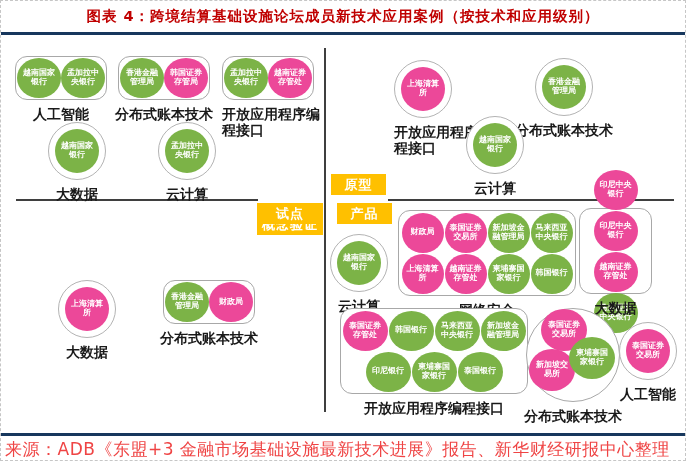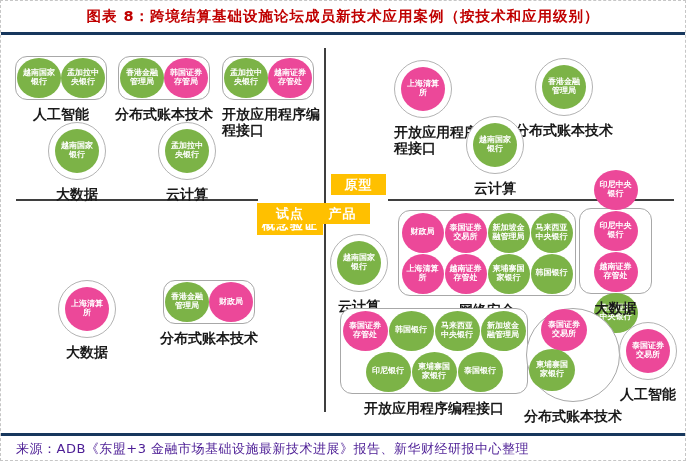--- a/index.html
+++ b/index.html
@@ -2,33 +2,33 @@
 <html><head>
 <meta charset="utf-8">
 <style>
   html,body{margin:0;padding:0;background:#fff;}
   body{font-family:"DejaVu Sans","Liberation Sans",sans-serif;width:688px;height:463px;overflow:hidden;}
   .page{width:686px;height:461px;border:1px dashed #c6c6c6;box-sizing:border-box;background:#fff;}
   .titlebar{height:31px;border-bottom:3px solid #17375D;display:flex;align-items:center;justify-content:center;}
   .titlebar .t{color:#C00000;font-weight:bold;font-size:14.5px;letter-spacing:1px;}
   .stage{position:relative;width:100%;height:398px;}
   .footer{height:26px;border-top:3px solid #17375D;display:flex;align-items:center;}
-  .footer .s{color:#4c1d95;font-size:13px;letter-spacing:0.5px;padding-left:15px;}
+  .footer .s{color:#ef4444;font-size:17px;letter-spacing:0.5px;padding-left:4px;}
   
   .vline{position:absolute;left:323px;top:13px;width:2px;height:364px;background:#3f3f3f;}
   .hline{position:absolute;top:164px;height:2px;background:#3f3f3f;}
   .hline.left{left:15px;width:242px;}
   .hline.right{left:387px;width:286px;}
   
   .qlabel{position:absolute;background:#FFC000;color:#fff;font-weight:bold;font-size:13px;
           display:flex;align-items:center;justify-content:center;letter-spacing:1px;}
   .q-tl{left:256px;top:139px;width:66px;height:21px;margin-top:40px;}
   .q-tr{left:330px;top:139px;width:55px;height:21px;}
   .q-bl{left:256px;top:168px;width:66px;height:21px;}
-  .q-br{left:314px;top:168px;width:55px;height:21px;}
+  .q-br{left:336px;top:168px;width:55px;height:21px;}
   
   .group{position:absolute;display:flex;flex-direction:column;align-items:center;}
   .group.alignleft{align-items:flex-start;}
   .glabel{font-weight:bold;font-size:14px;color:#1a1a1a;margin-top:6px;white-space:nowrap;text-align:center;}
   .glabel.wrap{white-space:normal;text-align:left;width:100px;line-height:1.15;}
   .pill{border:1px solid #a8a8a8;border-radius:12px;display:flex;align-items:center;justify-content:center;
         padding:1px;background:#fff;}
   .pill .mc{width:44px;height:40px;}
   .ring{width:56px;height:56px;border:1px solid #b3b3b3;border-radius:50%;display:flex;align-items:center;
         justify-content:center;background:#fff;}
@@ -59,21 +59,21 @@
   .g8{left:57px;top:245px;} .g9{left:159px;top:245px;}
   .g10{left:329px;top:199px;} .g11{left:397px;top:175px;} .g12{left:578px;top:173px;}
   .g13{left:339px;top:273px;} .g14{left:522px;top:273px;width:100px;} .g15{left:618px;top:287px;}
 </style>
 </head>
 <body>
 
 <div class="page">
 
   <div class="titlebar">
-    <span class="t">图表 8：跨境结算基础设施论坛成员新技术应用案例（按技术和应用级别）</span>
+    <span class="t">图表 4：跨境结算基础设施论坛成员新技术应用案例（按技术和应用级别）</span>
   </div>
 
   <div class="stage">
 
     <div class="vline"></div>
     <div class="hline left"></div>
     <div class="hline right"></div>
 
     <div class="qlabel q-tl">概念验证</div>
     <div class="qlabel q-tr">原型</div>
@@ -183,20 +183,21 @@
           <div class="mc green">新加坡金融管理局</div>
           <div class="mc green">印尼银行</div>
           <div class="mc green">柬埔寨国家银行</div>
           <div class="mc green">泰国银行</div>
         </div>
       <div class="glabel">开放应用程序编程接口</div>
     </div>
     <div class="group g14">
       <div class="bigc">
           <div class="mc orange">泰国证券交易所</div>
+          <div class="mc orange">新加坡交易所</div>
           <div class="mc green">柬埔寨国家银行</div>
         </div>
       <div class="glabel">分布式账本技术</div>
     </div>
     <div class="group g15">
       <div class="ring">
           <div class="mc orange">泰国证券交易所</div>
         </div>
       <div class="glabel">人工智能</div>
     </div>

